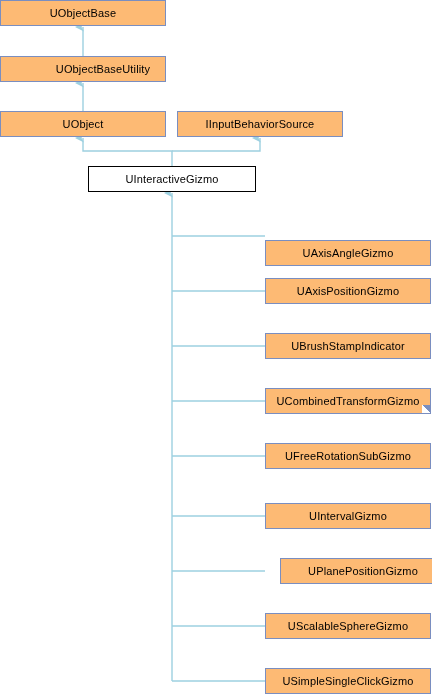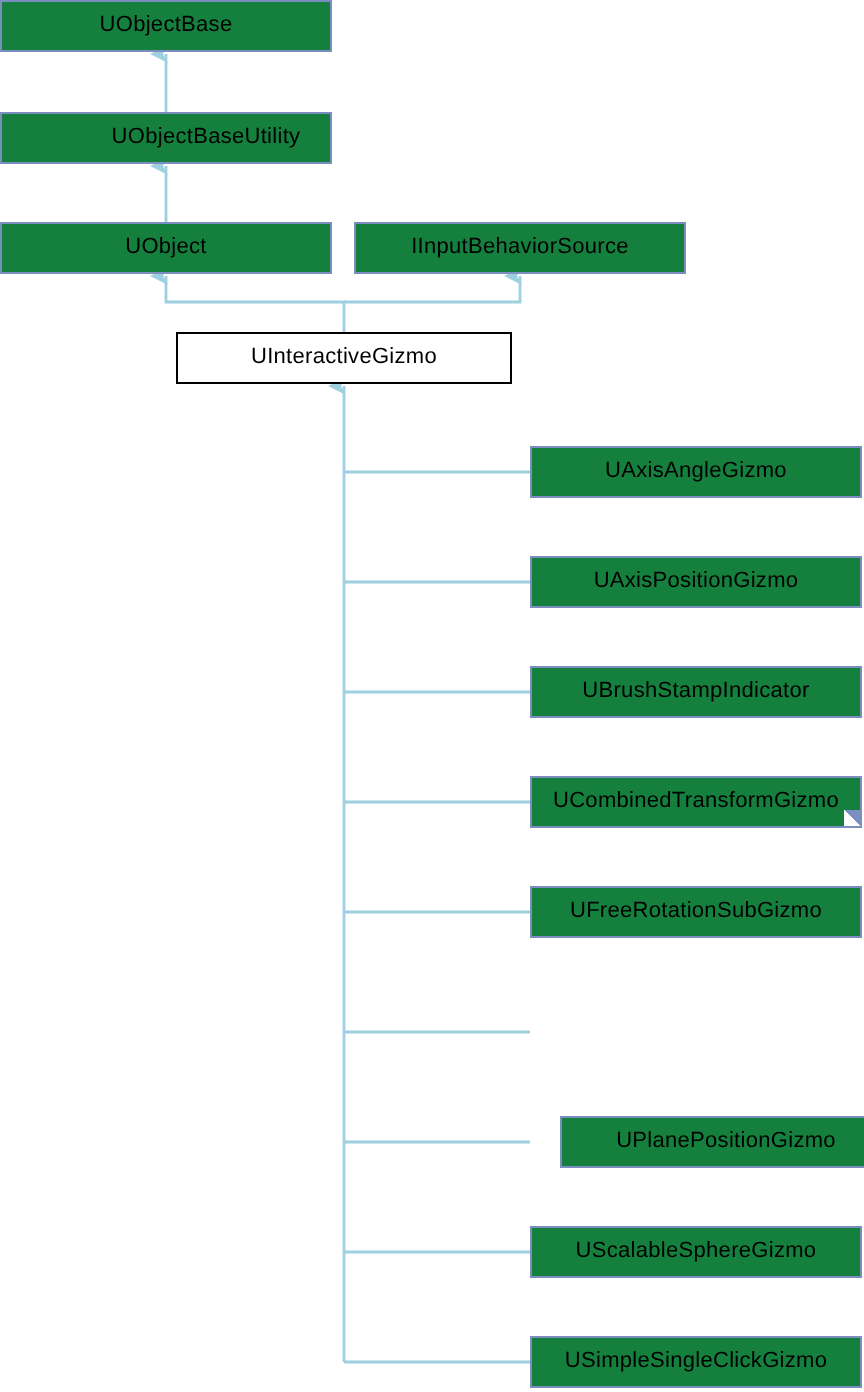--- a/index.html
+++ b/index.html
@@ -34,21 +34,21 @@
     align-items: center;
     justify-content: center;
     font-size: 11px;
     line-height: 11px;
     letter-spacing: 0.15px;
     color: #000000;
     white-space: nowrap;
     overflow: visible;
   }
   .node.base {
-    background: #15803d;
+    background: #fdba74;
     border: 1px solid #7a8ec0;
   }
   .node.current {
     background: #ffffff;
     border: 1px solid #000000;
   }
   .node .label {
     display: block;
     transform: translateY(-0.5px);
   }
@@ -107,36 +107,39 @@
     </div>
     <div class="node base" style="left: 0px; top: 111px; width: 166px; height: 26px;">
       <span class="label">UObject</span>
     </div>
     <div class="node base" style="left: 177px; top: 111px; width: 166px; height: 26px;">
       <span class="label">IInputBehaviorSource</span>
     </div>
     <div class="node current" style="left: 88px; top: 166px; width: 168px; height: 26px;">
       <span class="label">UInteractiveGizmo</span>
     </div>
-    <div class="node base" style="left: 265px; top: 223px; width: 166px; height: 26px;">
+    <div class="node base" style="left: 265px; top: 240px; width: 166px; height: 26px;">
       <span class="label">UAxisAngleGizmo</span>
     </div>
     <div class="node base" style="left: 265px; top: 278px; width: 166px; height: 26px;">
       <span class="label">UAxisPositionGizmo</span>
     </div>
     <div class="node base" style="left: 265px; top: 333px; width: 166px; height: 26px;">
       <span class="label">UBrushStampIndicator</span>
     </div>
     <div class="node base" style="left: 265px; top: 388px; width: 166px; height: 26px;">
       <span class="label">UCombinedTransformGizmo</span>
       <span class="fold"></span>
     </div>
     <div class="node base" style="left: 265px; top: 443px; width: 166px; height: 26px;">
       <span class="label">UFreeRotationSubGizmo</span>
     </div>
+    <div class="node base" style="left: 265px; top: 503px; width: 166px; height: 26px;">
+      <span class="label">UIntervalGizmo</span>
+    </div>
     <div class="node base" style="left: 280px; top: 558px; width: 166px; height: 26px;">
       <span class="label">UPlanePositionGizmo</span>
       <span class="fold"></span>
     </div>
     <div class="node base" style="left: 265px; top: 668px; width: 166px; height: 26px;">
       <span class="label">USimpleSingleClickGizmo</span>
     </div>
     <div class="node base" style="left: 265px; top: 613px; width: 166px; height: 26px;">
       <span class="label">UScalableSphereGizmo</span>
     </div>

